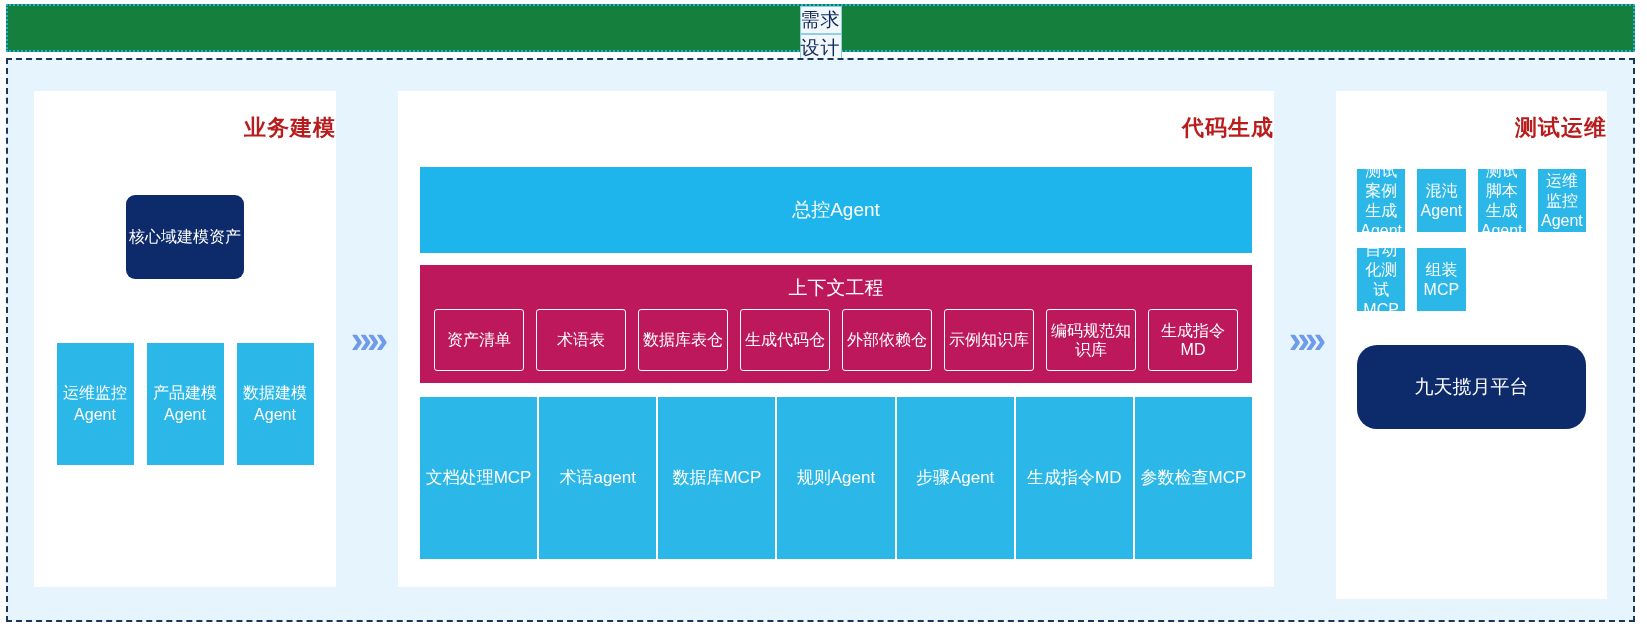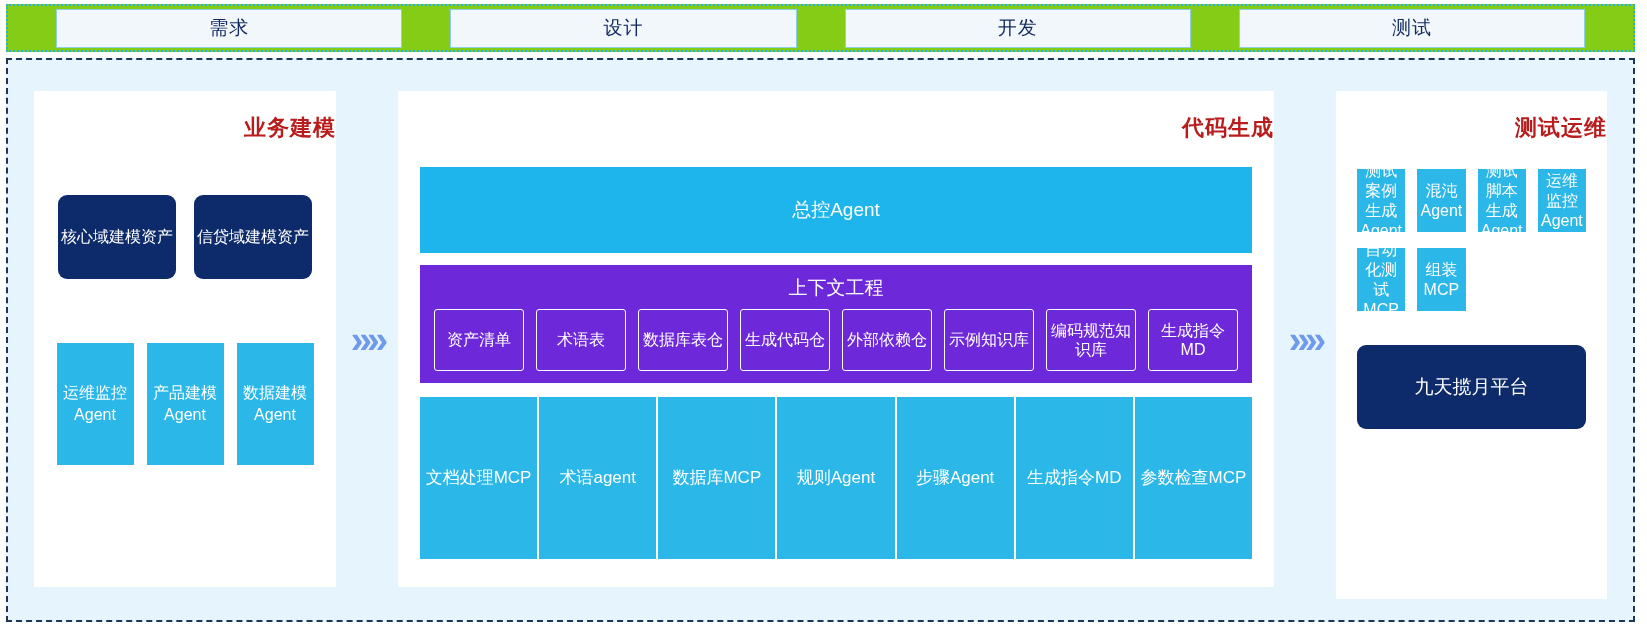--- a/index.html
+++ b/index.html
@@ -16,25 +16,26 @@
 
   
   #phase-strip {
     position: absolute;
     left: 6px;
     top: 4px;
     width: 1629px;
     height: 48px;
     box-sizing: border-box;
     border: 2px dotted #23b0e4;
-    background: #84cc16;
+    background: #15803d;
     display: flex;
     align-items: center;
     justify-content: flex-start;
     padding: 0 24px;
+    flex-direction: column;
   }
   .phase-box {
     flex: 1 1 0;
     height: 39px;
     margin: 0 24px;
     box-sizing: border-box;
     background: #f1f7fa;
     border: 1px solid #8fcfe6;
     color: #10295c;
     font-size: 19px;
@@ -144,21 +145,21 @@
     height: 86px;
     background: #1eb5ec;
     color: #ffffff;
     font-size: 19px;
     display: flex;
     align-items: center;
     justify-content: center;
   }
   .ctx-block {
     margin: 12px 22px 0 22px;
-    background: #6d28d9;
+    background: #be185d;
     padding: 10px 0 12px 0;
   }
   .ctx-title {
     text-align: center;
     color: #ffffff;
     font-size: 19px;
     padding-bottom: 8px;
   }
   .ctx-items {
     display: flex;
@@ -223,21 +224,21 @@
     align-items: center;
     justify-content: center;
     text-align: center;
     padding: 0 3px;
     box-sizing: border-box;
   }
   .platform-box {
     margin: 34px 21px 0 21px;
     height: 84px;
     background: #0d2a6b;
-    border-radius: 9px;
+    border-radius: 20px;
     color: #ffffff;
     font-size: 19px;
     display: flex;
     align-items: center;
     justify-content: center;
     text-align: center;
   }
 </style>
 </head>
 <body>
@@ -248,21 +249,20 @@
   <div class="phase-box">开发</div>
   <div class="phase-box">测试</div>
 </div>
 
 <div id="main-frame">
 
   <div class="panel" id="panel-left">
     <div class="panel-title">业务建模</div>
     <div class="asset-row">
       <div class="asset-box">核心域建模资产</div>
-      <div class="asset-box">信贷域建模资产</div>
     </div>
     <div class="agent-row">
       <div class="agent-box">运维监控Agent</div>
       <div class="agent-box">产品建模Agent</div>
       <div class="agent-box">数据建模Agent</div>
     </div>
   </div>
 
   <div class="arrow-cell">
     <span class="chevrons">»»</span>

